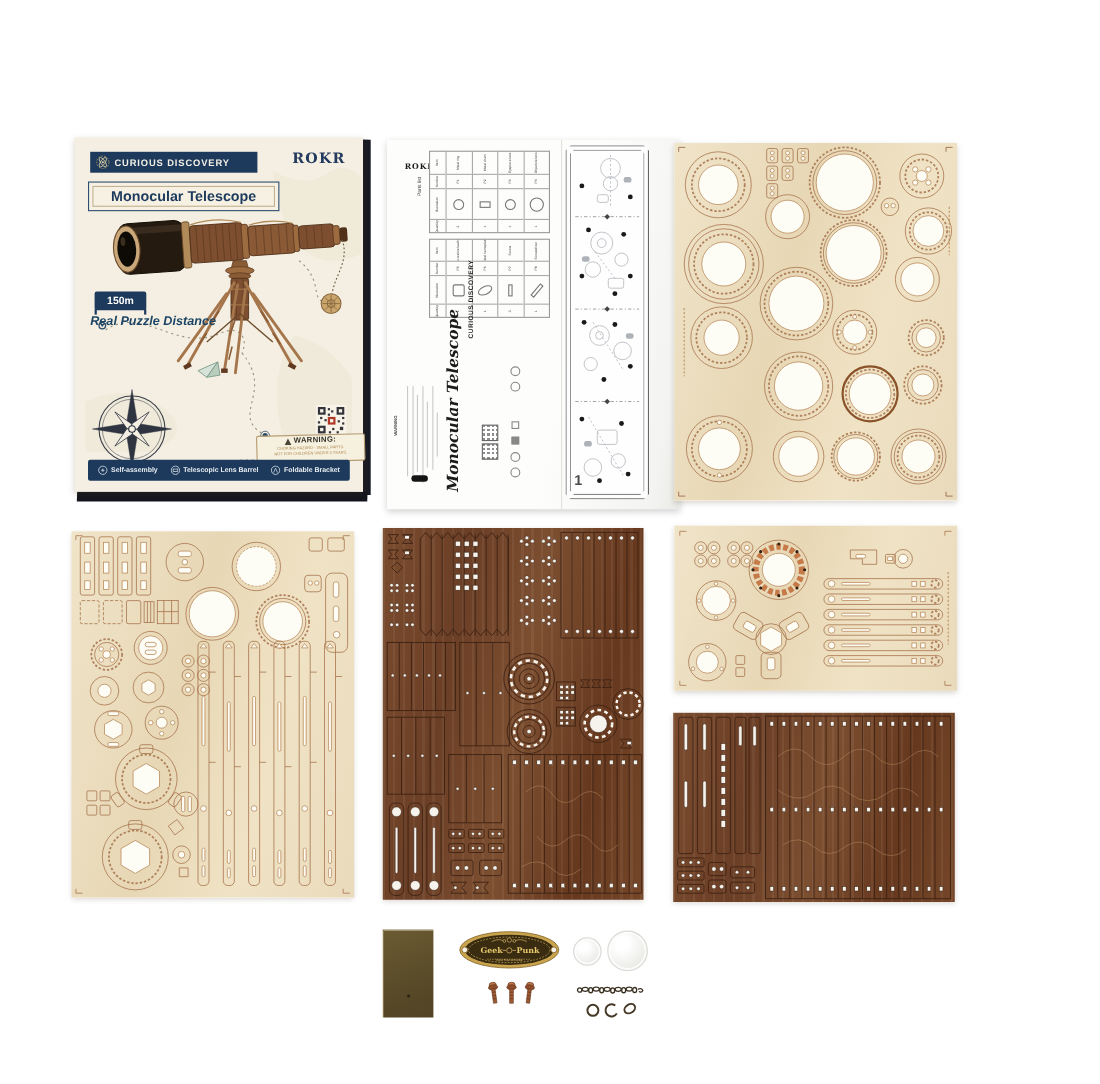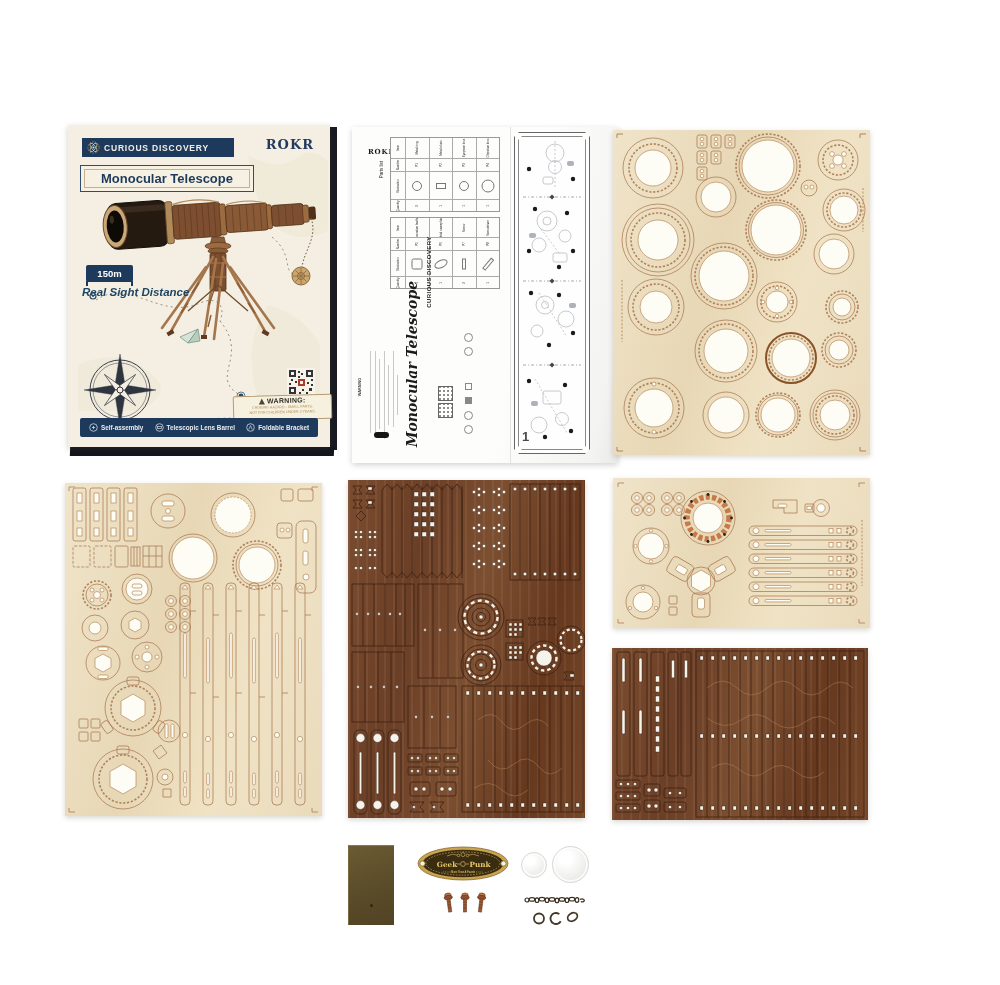--- a/index.html
+++ b/index.html
@@ -250,21 +250,21 @@
 
     <div class="abs title-box">
       <span>Monocular Telescope</span>
     </div>
 
     <div class="abs badge-150">
       <span>150m</span>
     </div>
     <div class="abs badge-tick" style="left:18px;"></div>
     <div class="abs badge-tick" style="left:63px;"></div>
-    <div class="abs distance-label">Real Sight Distance</div>
+    <div class="abs distance-label">Real Puzzle Distance</div>
 
     <div class="abs qr-box">
       <svg width="28" height="28" viewBox="0 0 28 28">
         <rect x="0" y="0" width="28" height="28" fill="#f7f3e8"></rect>
         <g fill="#33333a">
           <rect x="2" y="2" width="7" height="7"></rect>
             <rect x="19" y="2" width="7" height="7"></rect>
             <rect x="2" y="19" width="7" height="7"></rect>
           <rect x="11" y="3" width="2" height="2"></rect>
             <rect x="14" y="5" width="2" height="2"></rect>

